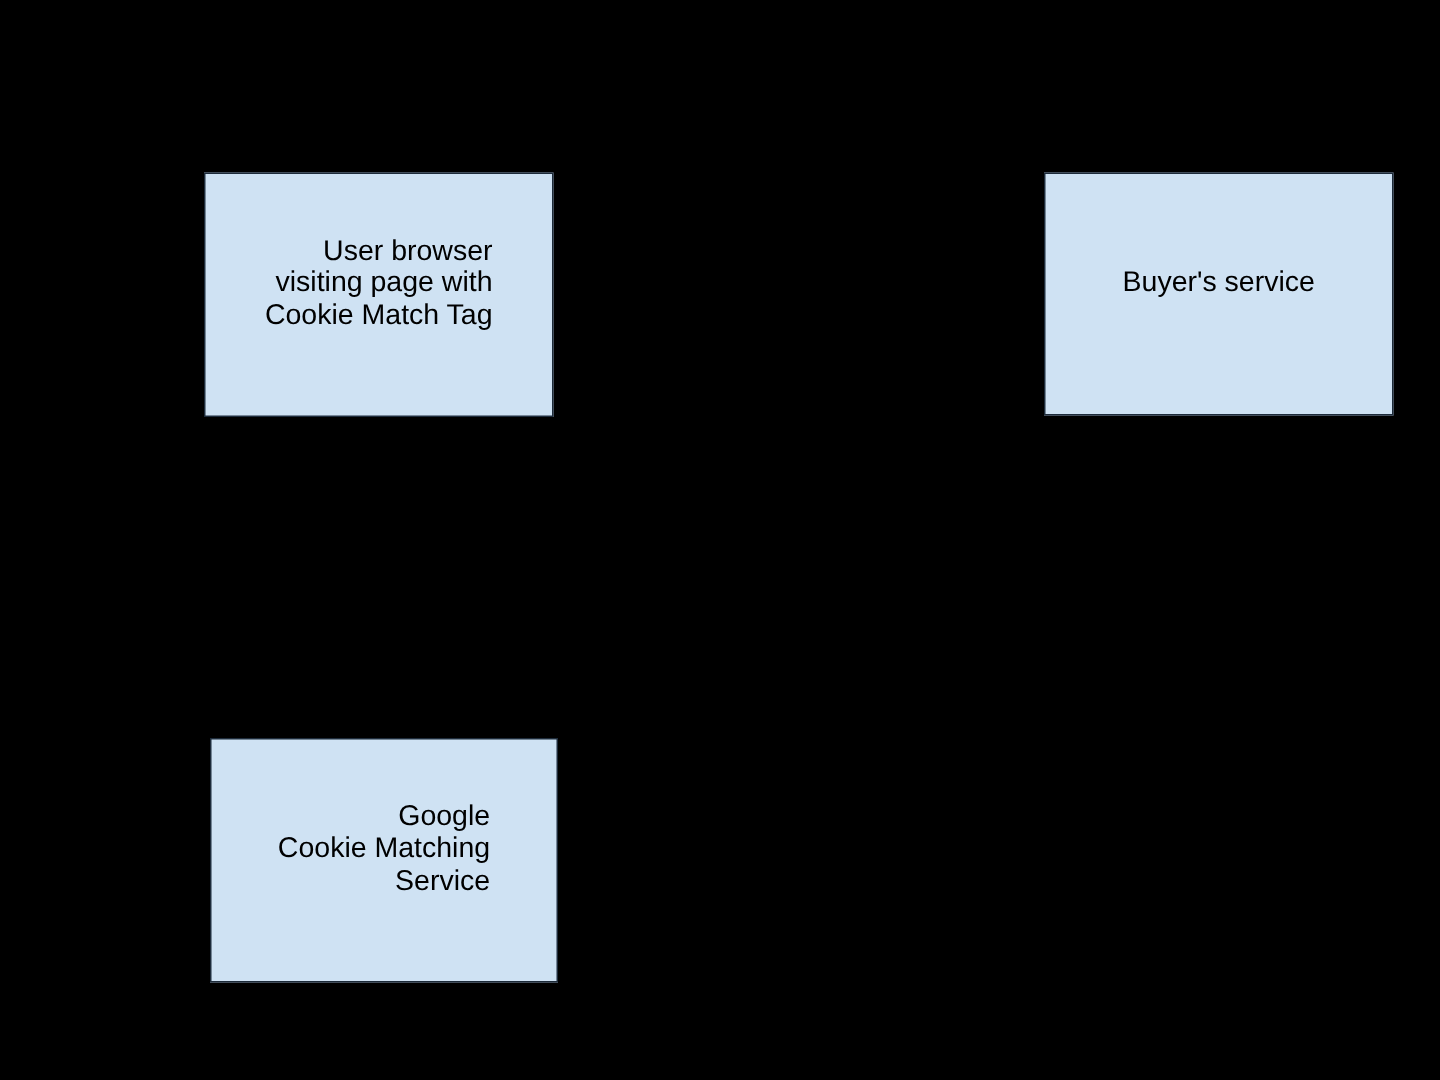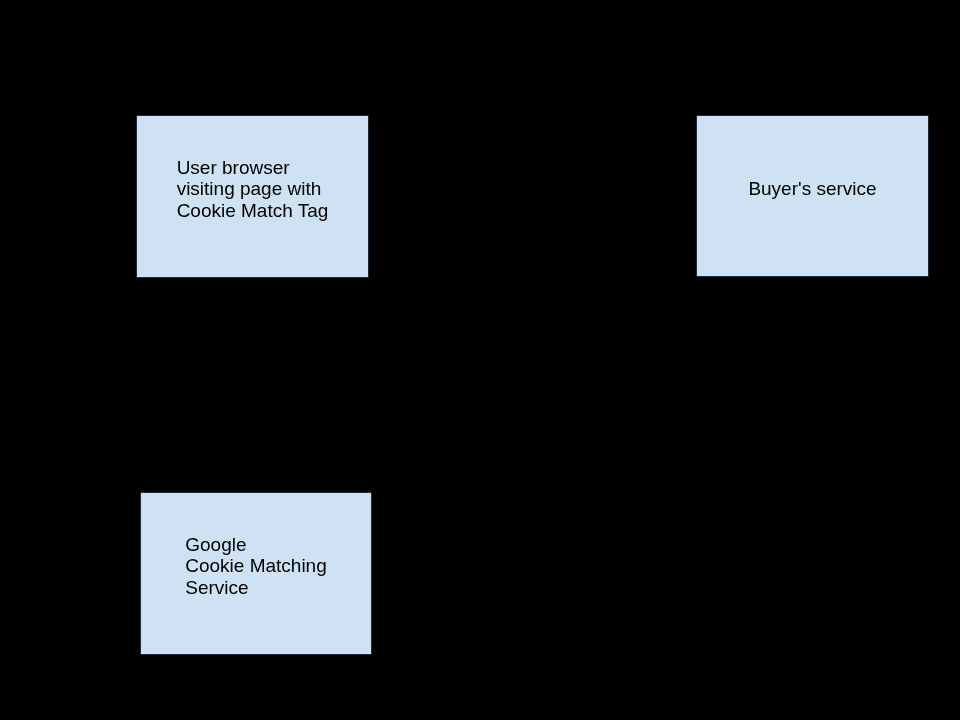--- a/index.html
+++ b/index.html
@@ -22,21 +22,21 @@
     border: 1px solid var(--node-border, #1d2b3a);
     display: flex;
     align-items: center;
     justify-content: center;
     padding-bottom: 15px; 
   }
   .node-label {
     font-size: 19px;
     line-height: 21.5px;
     color: var(--node-text-color, #000000);
-    text-align: left;
+    text-align: right;
     white-space: pre-line;
   }
   #node-user-browser {
     left: 136px; top: 115px; width: 233px; height: 163px;
   }
   #node-buyers-service {
     left: 696px; top: 115px; width: 233px; height: 162px;
   }
   #node-google-cookie-matching {
     left: 140px; top: 492px; width: 232px; height: 163px;

